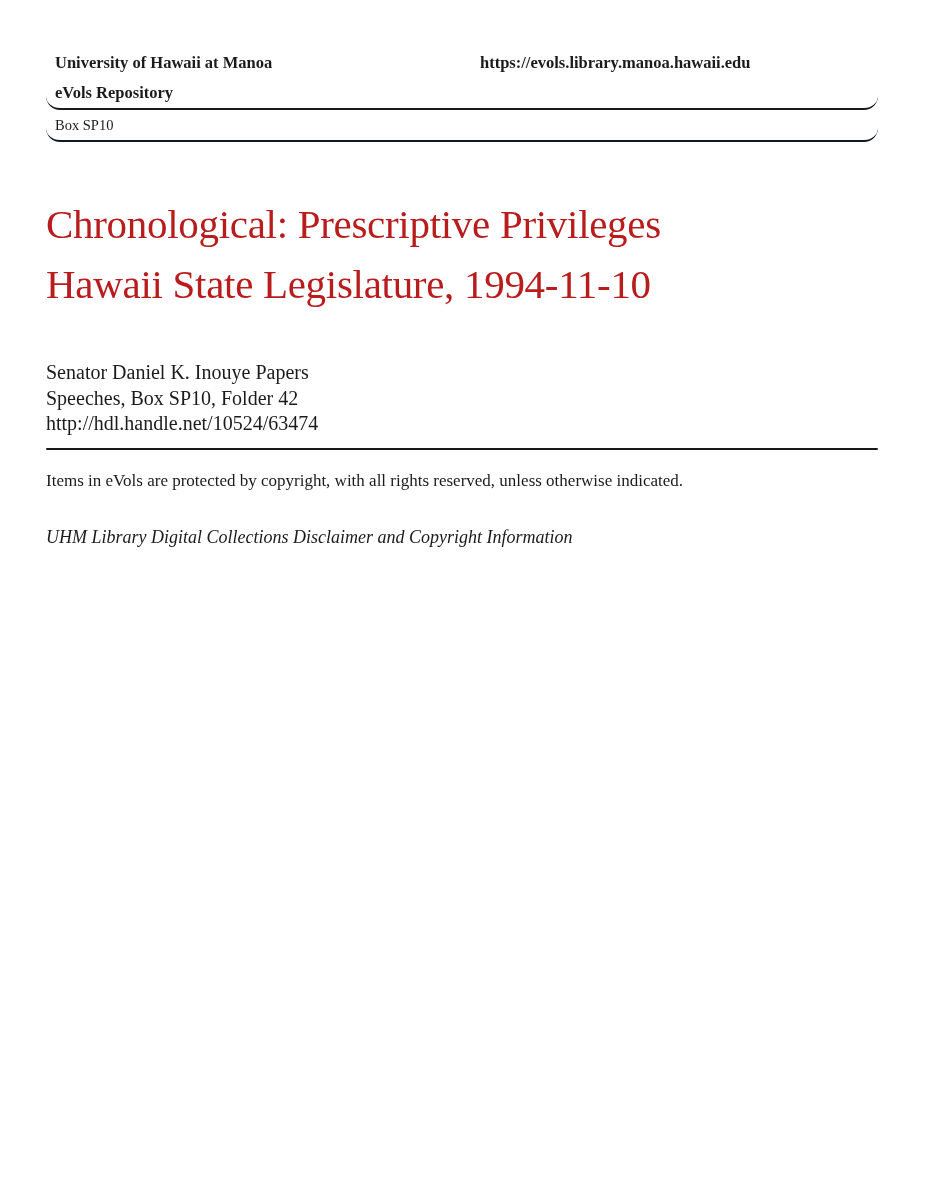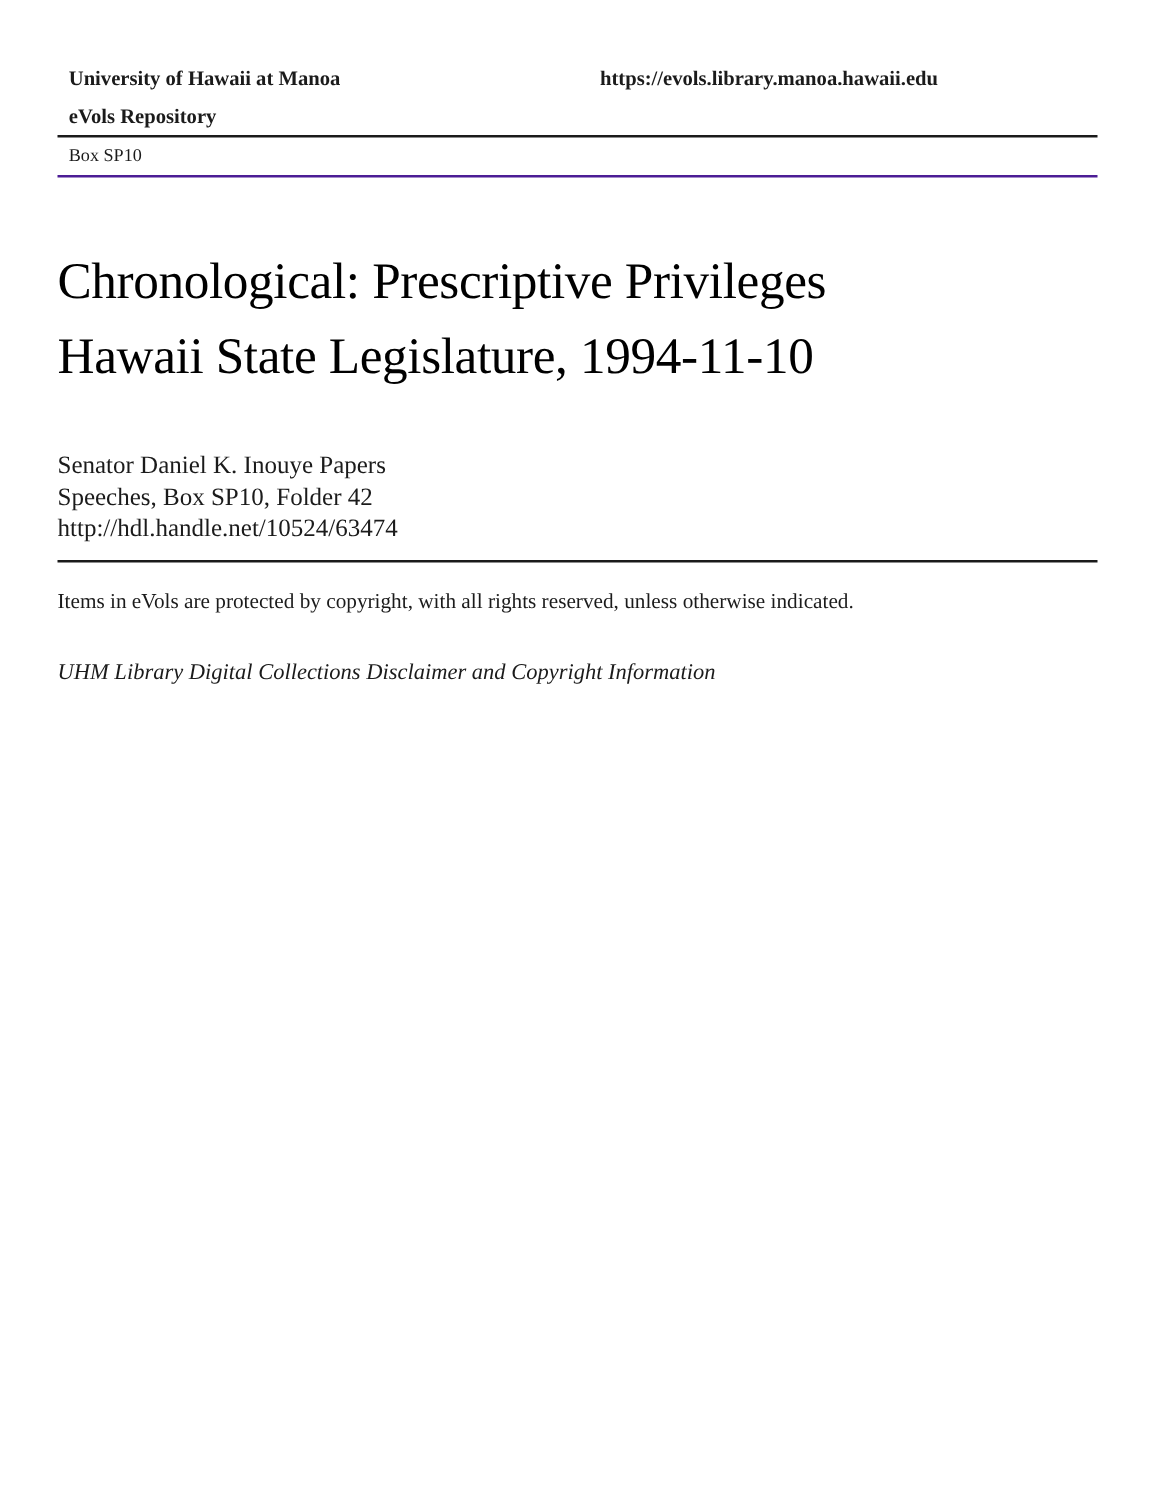--- a/index.html
+++ b/index.html
@@ -1,15 +1,15 @@
 <!DOCTYPE html>
 <html><head>
 <meta charset="utf-8">
 <style>
-  * { margin: 0; padding: 0; box-sizing: border-box; }
+  * { margin: 0; padding: 0; box-sizing: border-box; border-radius: 14px; }
   html, body { background: #ffffff; }
   body {
     width: 927px;
     height: 1200px;
     font-family: "Liberation Serif", serif;
     color: #1b1b1b;
     position: relative;
     overflow: hidden;
   }
   .page {
@@ -32,34 +32,34 @@
   }
   .header-grid .cell {
     font-weight: bold;
     font-size: 16.5px;
     line-height: 30px;
   }
   .box-row {
     display: grid;
     grid-template-columns: 425px 1fr;
     padding-left: 9px;
-    border-bottom: 2px solid #4c1d95;
+    border-bottom: 2px solid #0f172a;
   }
   .box-row .cell {
     font-size: 14.5px;
     line-height: 30px;
   }
   
   .doc-title {
     margin-top: 52px;
     font-size: 41px;
     font-weight: 400;
     line-height: 60px;
     letter-spacing: -0.3px;
-    color: #000000;
+    color: #b91c1c;
   }
   .doc-title .title-line { display: block; }
   
   .meta-block {
     margin-top: 46px;
     font-size: 20px;
     line-height: 25.7px;
   }
   .meta-block .meta-line { display: block; }
   a.plain-link {

